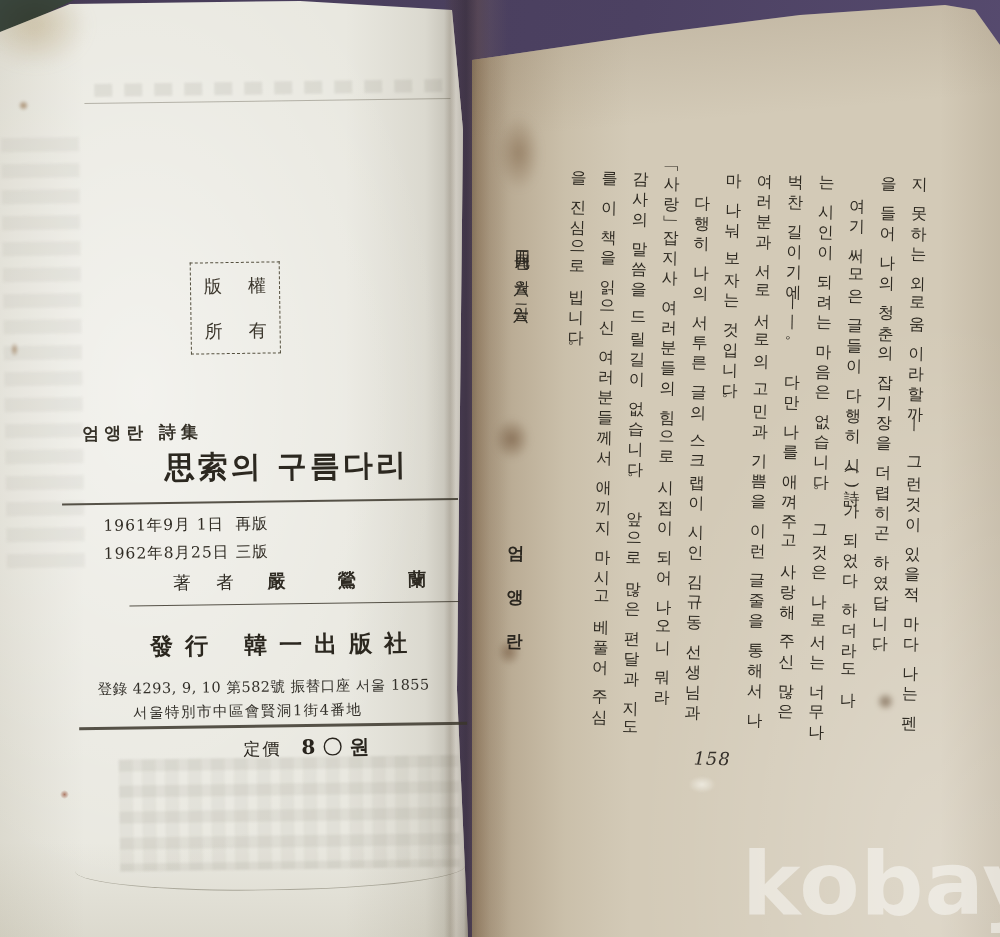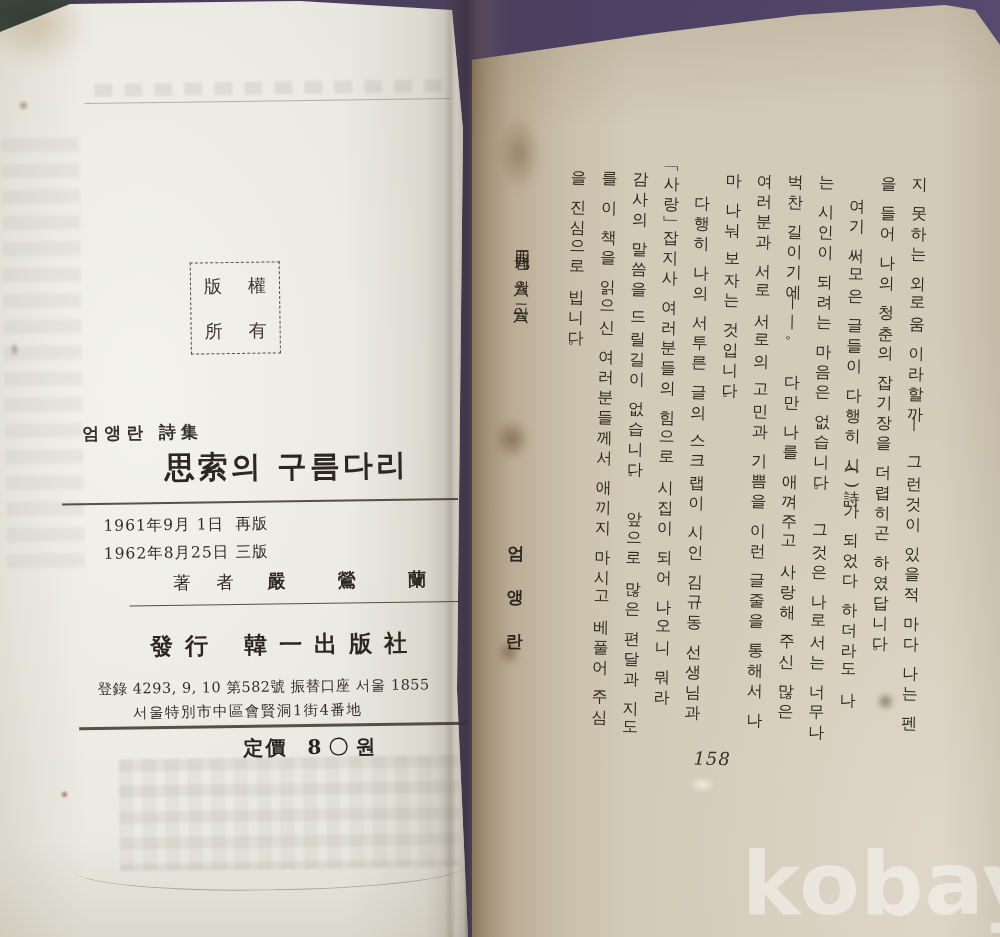--- a/index.html
+++ b/index.html
@@ -67,21 +67,21 @@
   .edition-row{position:absolute;left:103px;display:flex;font-size:15.5px;letter-spacing:1px;color:#2f2b23;}
   .edition-row .ed-date{width:132px;}
   .ed1{top:514px;} .ed2{top:542px;}
   .author-row{position:absolute;left:172px;top:570px;display:flex;align-items:baseline;font-size:17.5px;color:#2e2a22;}
   .author-label{letter-spacing:10px;}
   .author-name{margin-left:24px;word-spacing:46px;font-weight:600;font-size:18px;}
   .publisher-line{position:absolute;left:148px;top:630px;font-size:23px;font-weight:700;letter-spacing:12px;word-spacing:4px;color:#2b271f;}
   .registration-line{position:absolute;left:95px;top:678px;font-size:14.5px;letter-spacing:.5px;color:#33302a;}
   .address-line{position:absolute;left:130px;top:702px;font-size:14.5px;letter-spacing:1.5px;color:#33302a;}
   .price-row{position:absolute;left:240px;top:735px;display:flex;align-items:baseline;color:#28241d;}
-  .price-label{font-size:20px;font-weight:700;letter-spacing:2px;}
+  .price-label{font-size:17px;font-weight:400;letter-spacing:2px;}
   .price-value{margin-left:20px;font-size:20px;letter-spacing:7px;font-weight:600;}
   
   .right-content{position:absolute;left:0;top:0;width:1000px;height:937px;z-index:3;
     transform:rotate(1.1deg);transform-origin:720px 420px;}
   .cols{position:absolute;left:563px;top:162px;width:362px;height:660px;
     display:flex;flex-direction:row-reverse;justify-content:flex-start;gap:14px;}
   .vcol{writing-mode:vertical-rl;text-orientation:mixed;width:17px;
     font-size:16px;letter-spacing:4.2px;color:#2e2a22;}
   .cols .vcol:nth-child(3),.cols .vcol:nth-child(8){padding-top:23px;}
   .date-column{position:absolute;left:508px;top:242px;writing-mode:vertical-rl;text-orientation:mixed;

